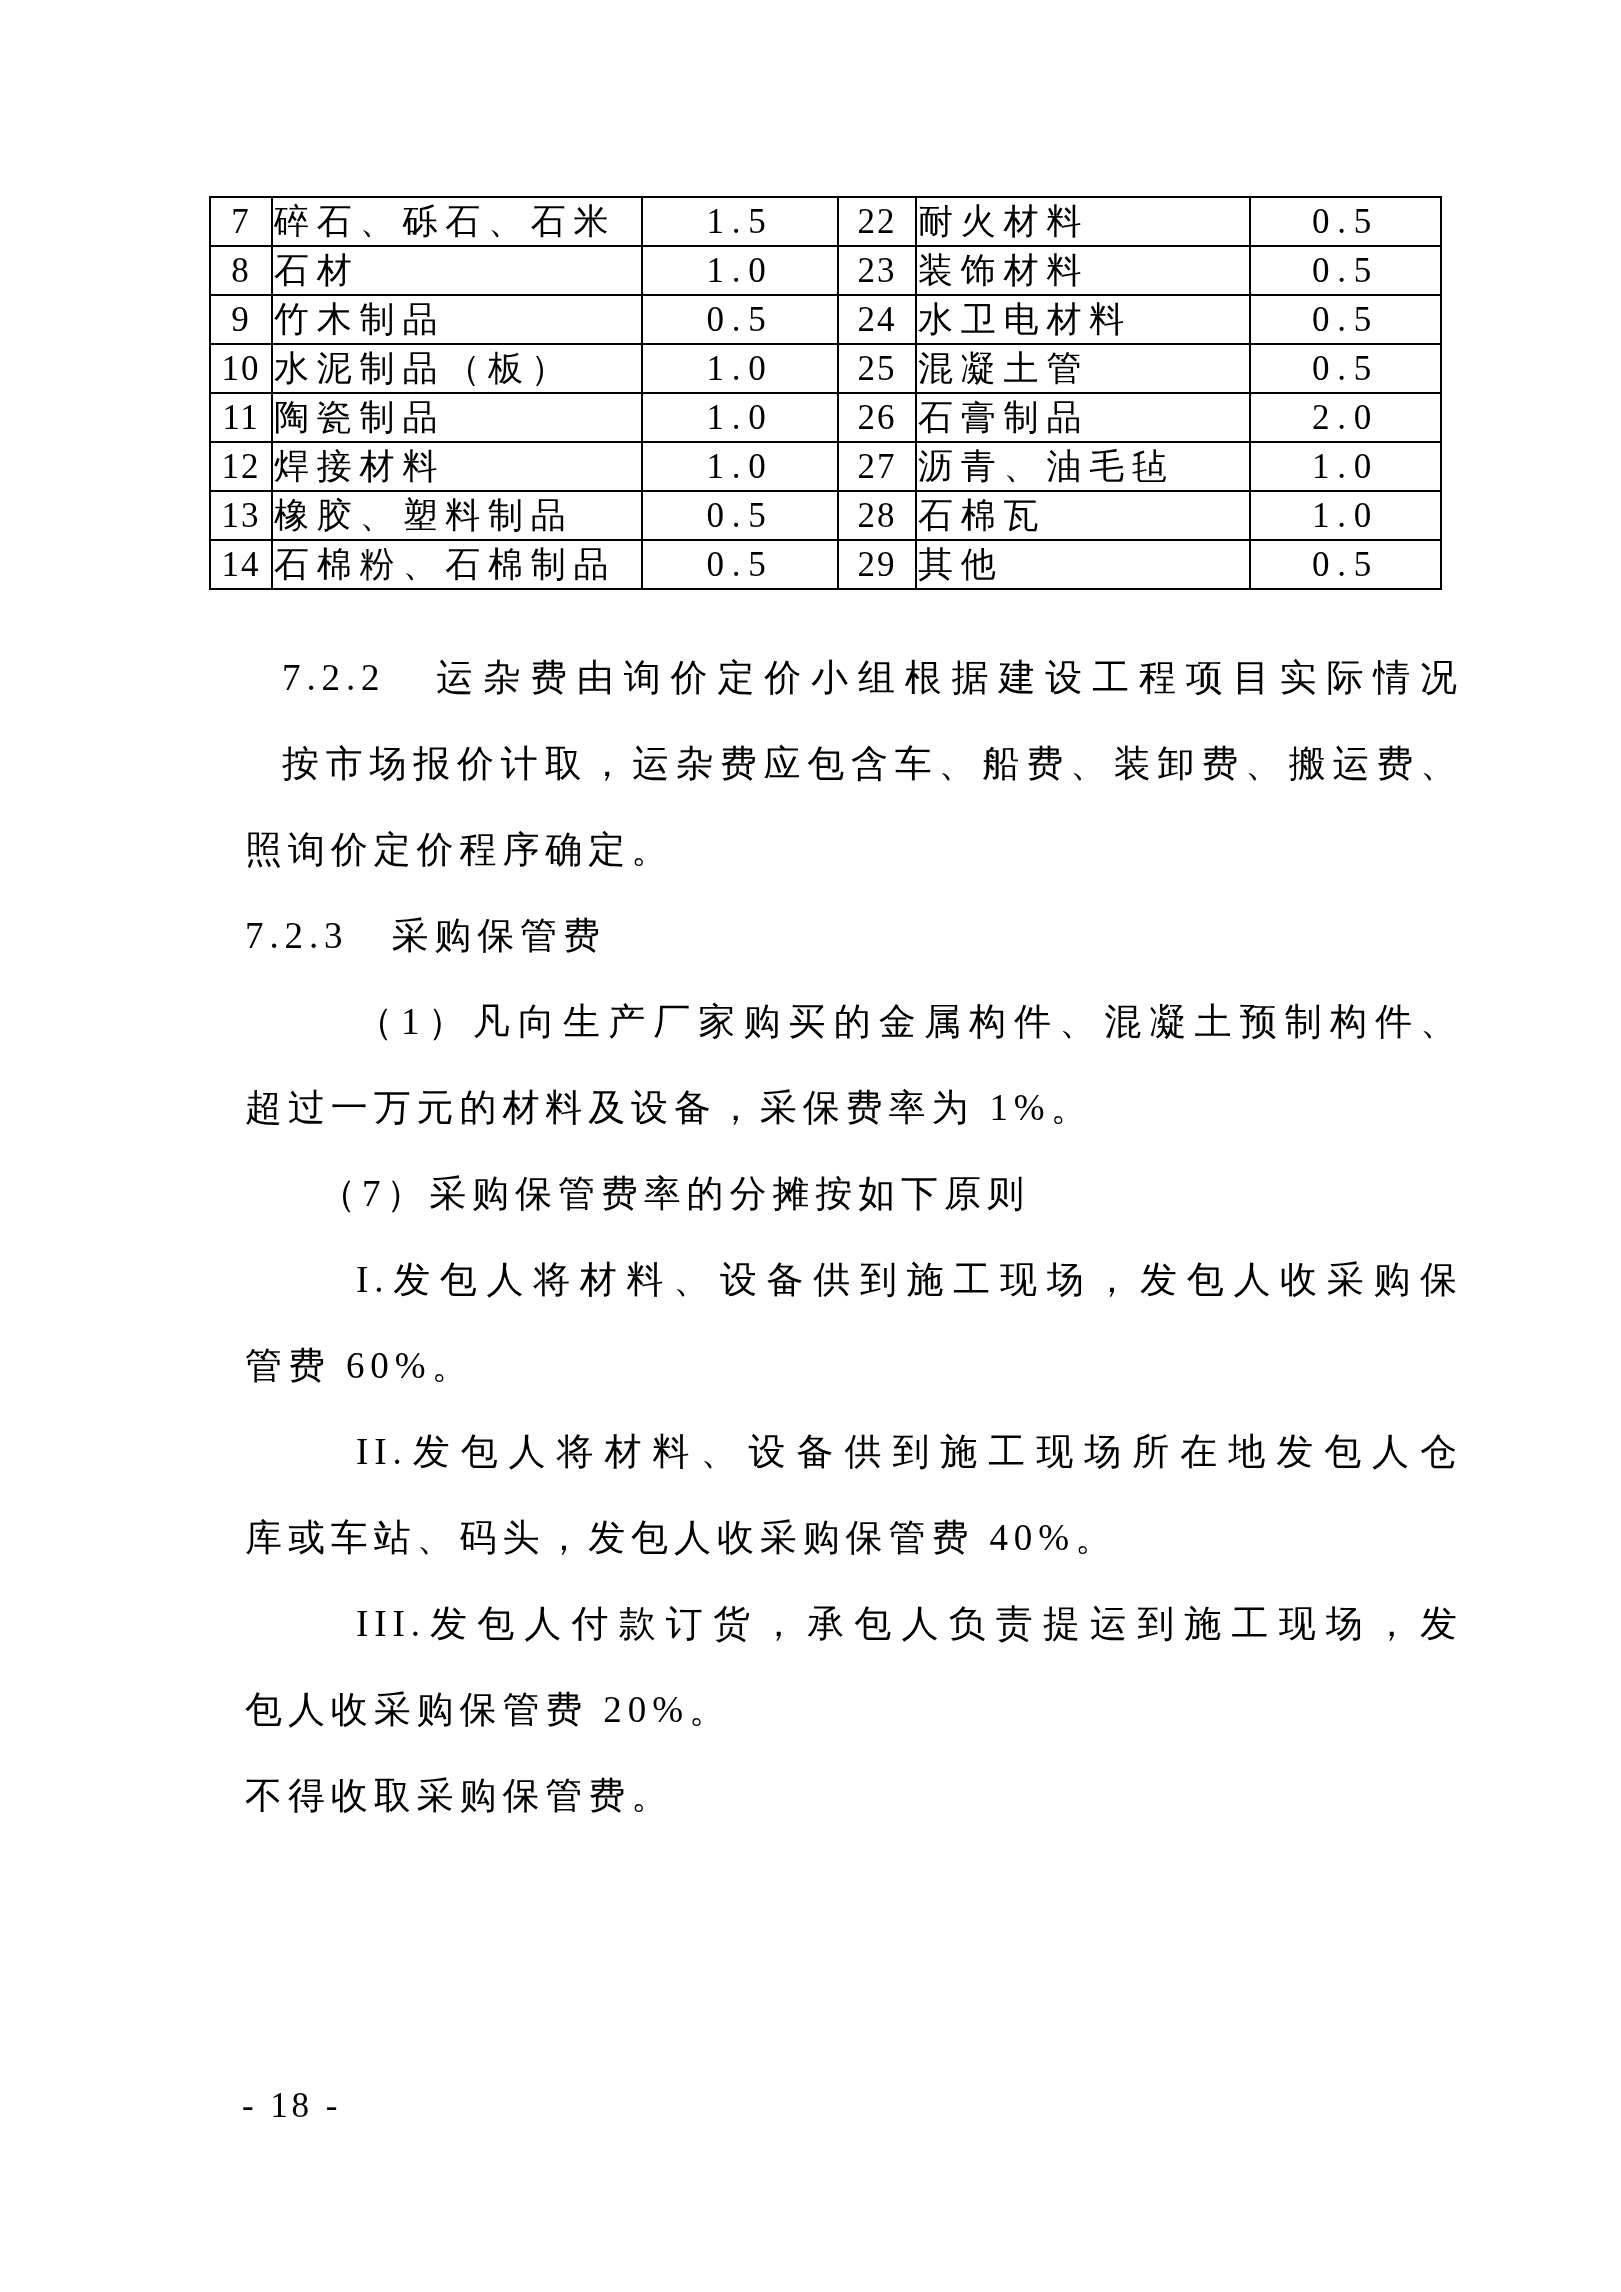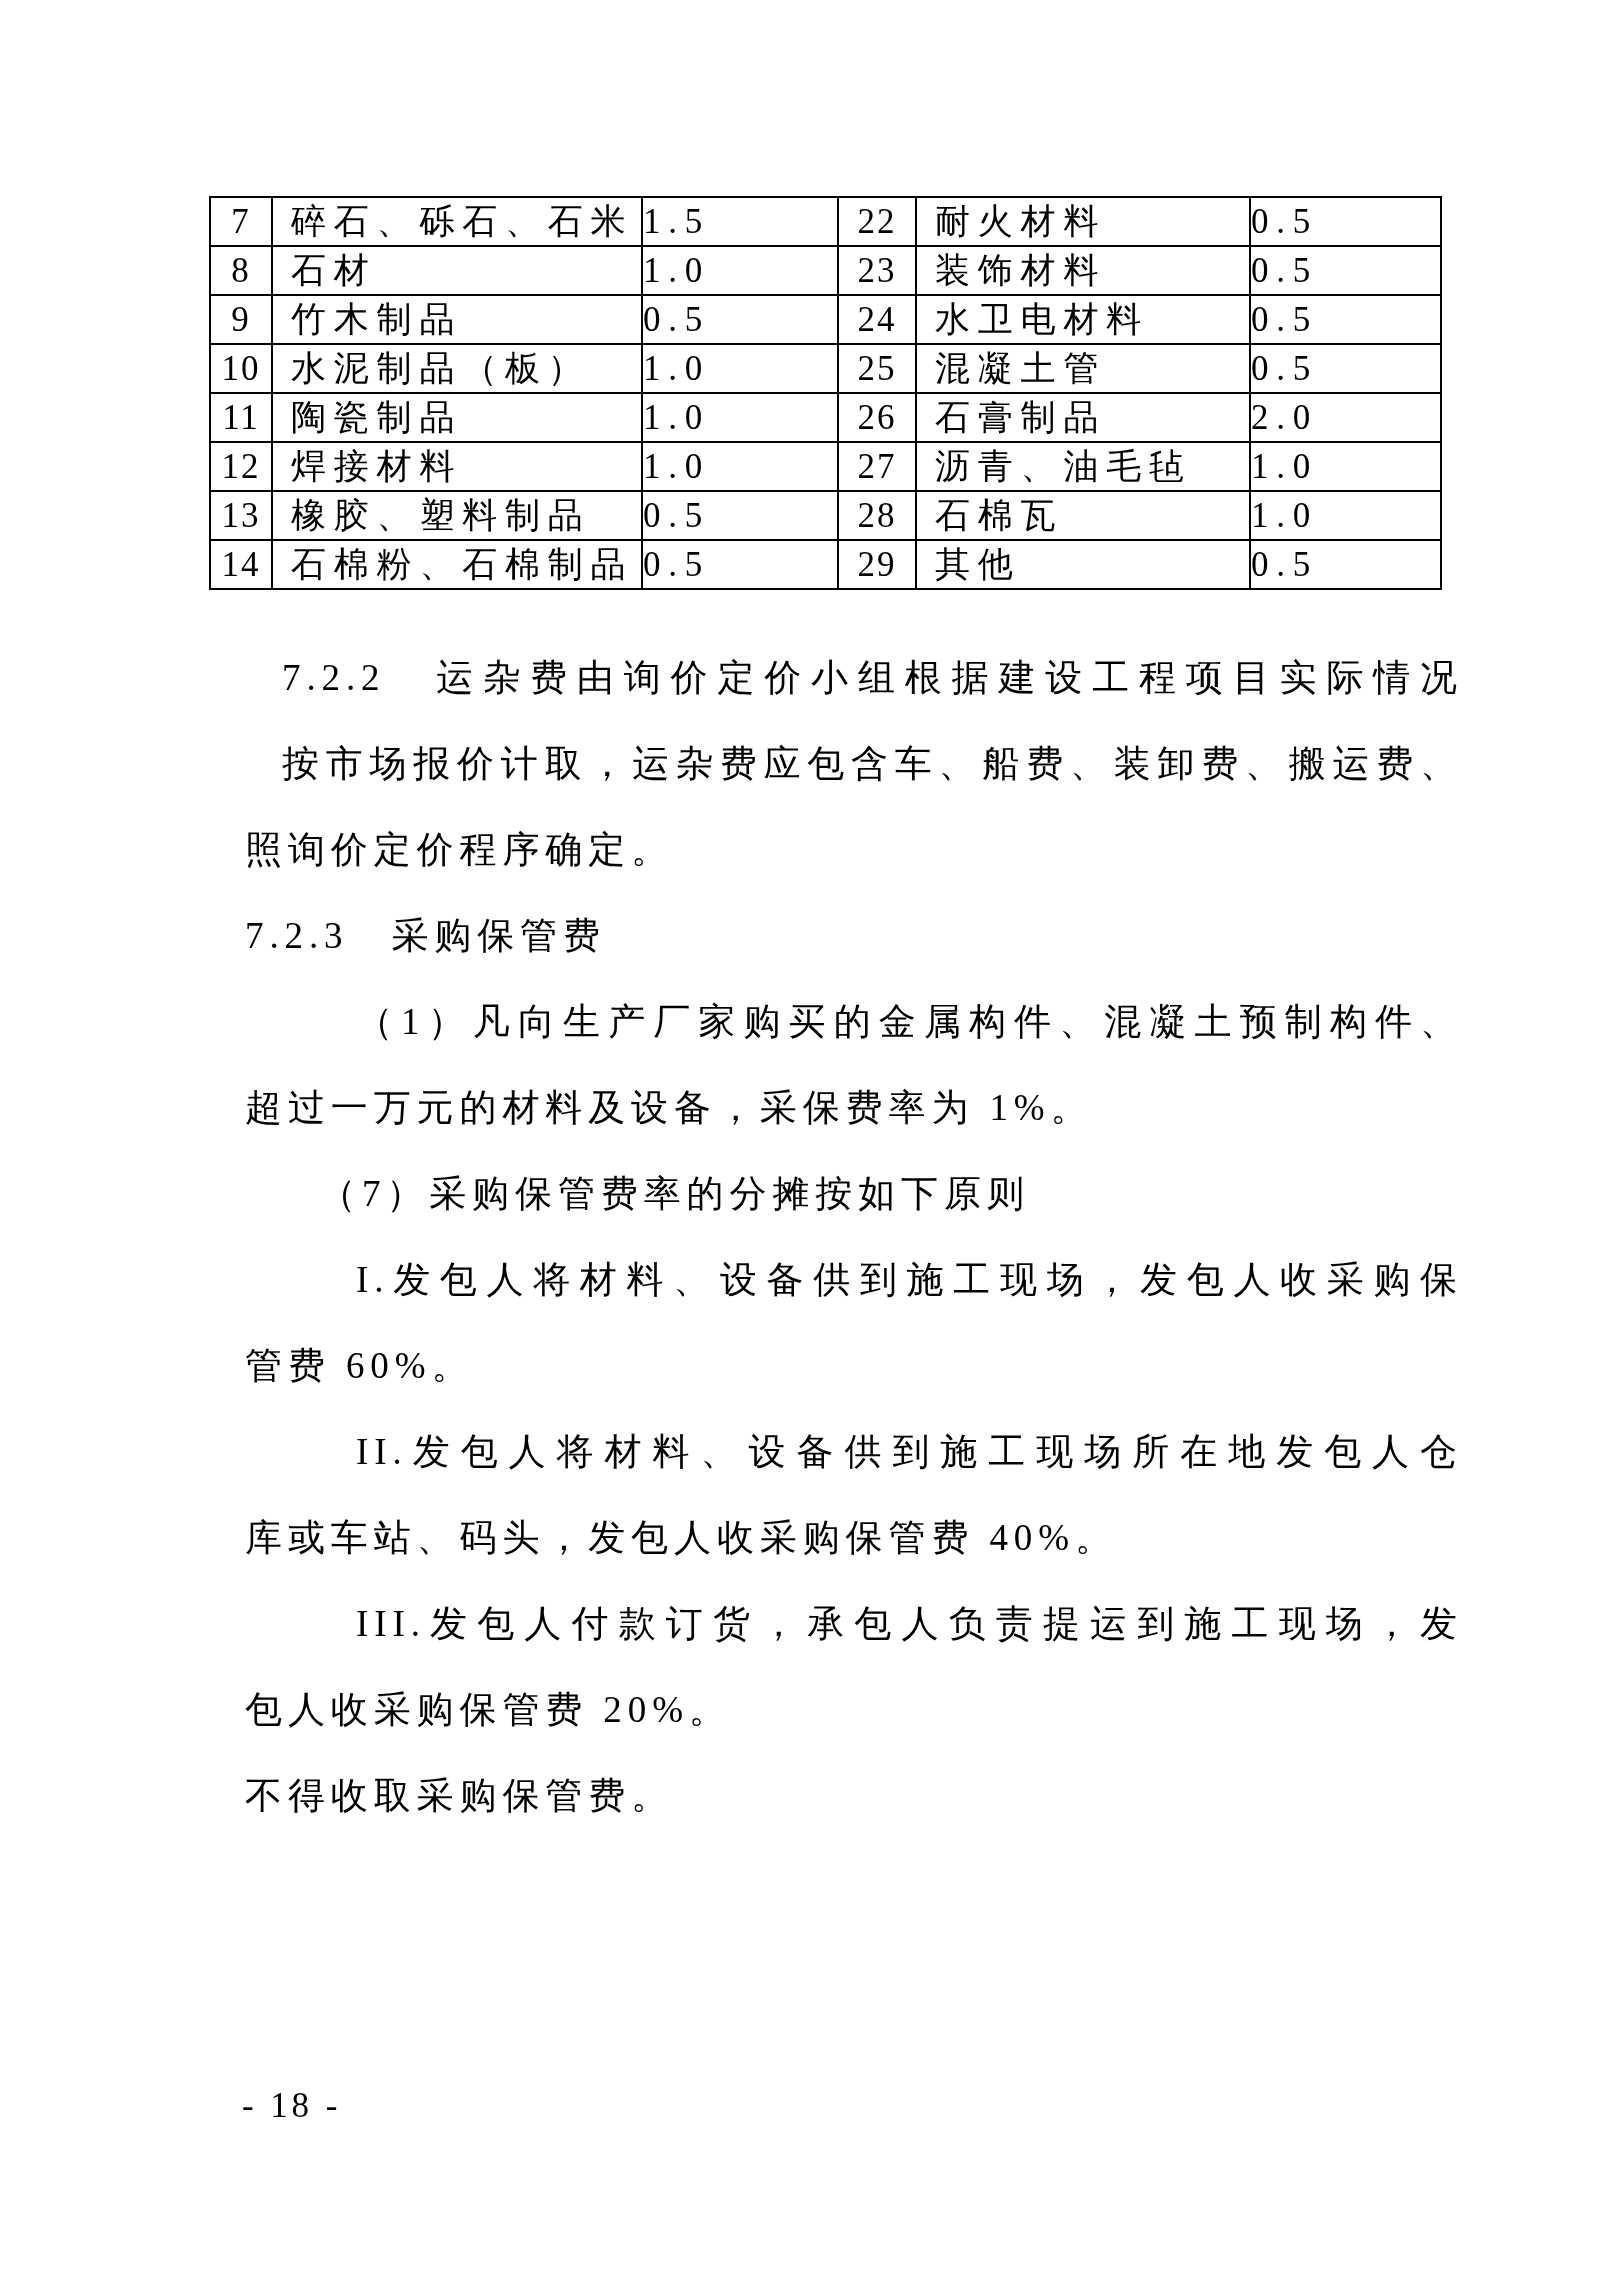--- a/index.html
+++ b/index.html
@@ -34,25 +34,25 @@
     padding: 0;
     overflow: hidden;
     white-space: nowrap;
   }
   .rate-table td.num {
     text-align: center;
     letter-spacing: 2px;
   }
   .rate-table td.name {
     text-align: left;
-    padding-left: 18px;
+    padding-left: 1px;
     letter-spacing: 7.8px;
   }
   .rate-table td.val {
-    text-align: left;
+    text-align: center;
     letter-spacing: 7.8px;
   }
   
   .textblock {
     position: absolute;
     left: 245px;
     top: 635px;
     width: 1218px;
     font-size: 37px;
     letter-spacing: 5.9px;

